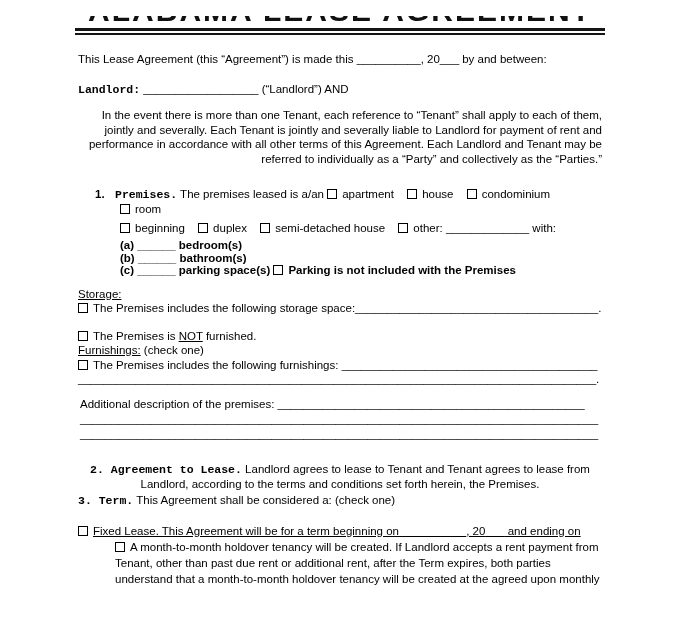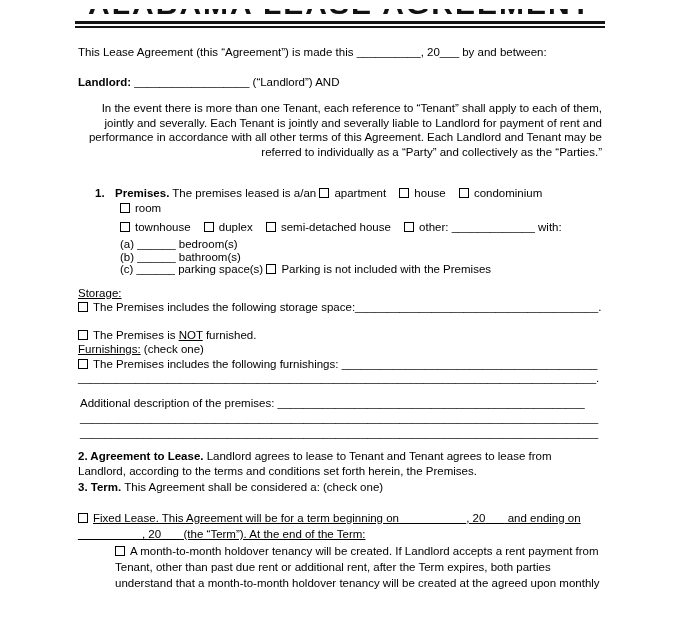--- a/index.html
+++ b/index.html
@@ -1,52 +1,52 @@
 <!DOCTYPE html>
 <html><head>
 <meta charset="utf-8">
 <style>
   html,body { margin:0; padding:0; background:#fff; }
   .page {
     width:680px; height:620px; overflow:hidden; background:#fff;
-    box-sizing:border-box; padding:9px 78px; position:relative;
+    box-sizing:border-box; padding:16px 78px; position:relative;
     font-family:"Liberation Sans", sans-serif; font-size:11.5px;
     line-height:15px; color:#000;
   }
   .titlewrap { height:8px; overflow:hidden; }
   .title {
     font-size:30px; line-height:30px; font-weight:bold; letter-spacing:2px;
     text-align:center; white-space:nowrap; margin:-20px 0 0 0; color:#111;
   }
   .rule {
     height:2px; margin:4px -3px 0 -3px;
     border-top:3px solid #151515; border-bottom:2px solid #151515;
   }
   .blank { letter-spacing:0; white-space:nowrap; }
-  b { font-weight:bold; }
+  b { font-weight:bold;font-family:Liberation Mono, monospace; }
   .ul { text-decoration:underline; }
   .cb {
     display:inline-block; width:8px; height:8px; border:1.2px solid #000;
     margin-right:5px; vertical-align:-1px; background:#fff;
   }
   .opt { margin-right:10px; white-space:nowrap; }
   .intro { margin-top:17px; }
   .landlord { margin-top:15px; }
   .tenant { margin-top:15px; }
   .para-jointly { margin-top:11px; line-height:14.5px;text-align:right; }
-  .sec-premises { margin-top:27px; padding-left:42px; }
+  .sec-premises { margin-top:21px; padding-left:42px; }
   .num { display:inline-block; width:20px; margin-left:-25px; font-weight:bold; }
   .pline2 { margin-top:4px; }
-  .abc { line-height:12.5px; }
+  .abc { line-height:12.5px;font-weight:bold; }
   .abc-first { margin-top:3px; }
   .located { margin-top:13px; line-height:14px; }
   .storage { margin-top:10px; line-height:14.5px; }
   .furnishings { margin-top:13px; line-height:14.5px; }
   .additional { margin-top:10px; line-height:15px; padding-left:2px; }
-  .sec2 { margin-top:8px; line-height:15.5px; }
+  .sec2 { margin-top:20px; line-height:15.5px;text-align:center; }
   .sec3 { }
   .fixed { margin-top:15px; line-height:16.5px;text-decoration:underline; }
   .holdover { padding-left:37px; line-height:16px; }
 </style>
 </head>
 <body>
 
 <div class="page">
 
   <div class="titlewrap">
@@ -65,21 +65,21 @@
   <div class="para-jointly">In the event there is more than one Tenant, each reference to “Tenant” shall apply to each of them, jointly and severally. Each Tenant is jointly and severally liable to Landlord for payment of rent and performance in accordance with all other terms of this Agreement. Each Landlord and Tenant may be referred to individually as a “Party” and collectively as the “Parties.”</div>
 
   <div class="sec-premises">
     <div><span class="num">1.</span><b>Premises.</b><span> The premises leased is a/an </span>
       <span class="opt"><span class="cb"></span><span>apartment</span></span>
       <span class="opt"><span class="cb"></span><span>house</span></span>
       <span class="opt"><span class="cb"></span><span>condominium</span></span>
       <span class="opt"><span class="cb"></span><span>room</span></span>
     </div>
     <div class="pline2">
-      <span class="opt"><span class="cb"></span><span>townhouse</span></span>
+      <span class="opt"><span class="cb"></span><span>beginning</span></span>
       <span class="opt"><span class="cb"></span><span>duplex</span></span>
       <span class="opt"><span class="cb"></span><span>semi-detached house</span></span>
       <span class="opt"><span class="cb"></span><span>other: </span><span class="blank">_____________</span><span> with:</span></span>
     </div>
     <div class="abc abc-first"><span>(a) </span><span class="blank">______</span><span> bedroom(s)</span></div>
     <div class="abc"><span>(b) </span><span class="blank">______</span><span> bathroom(s)</span></div>
     <div class="abc"><span>(c) </span><span class="blank">______</span><span> parking space(s) </span><span class="cb"></span><span>Parking is not included with the Premises</span></div>
   </div>
 
 
@@ -100,18 +100,17 @@
     <div><span class="blank">_________________________________________________________________________________</span></div>
     <div><span class="blank">_________________________________________________________________________________</span></div>
   </div>
 
   <div class="sec2"><b>2. Agreement to Lease.</b><span> Landlord agrees to lease to Tenant and Tenant agrees to lease from Landlord, according to the terms and conditions set forth herein, the Premises.</span></div>
 
   <div class="sec3"><b>3. Term.</b><span> This Agreement shall be considered a: (check one)</span></div>
 
   <div class="fixed">
     <div><span class="cb"></span><span>Fixed Lease. This Agreement will be for a term beginning on </span><span class="blank">__________</span><span>, 20</span><span class="blank">___</span><span> and ending on</span></div>
-    <div><span class="blank">__________</span><span>, 20</span><span class="blank">___</span><span> (the “Term”). At the end of the Term:</span></div>
   </div>
 
   <div class="holdover"><span class="cb"></span><span>A month-to-month holdover tenancy will be created. If Landlord accepts a rent payment from Tenant, other than past due rent or additional rent, after the Term expires, both parties understand that a month-to-month holdover tenancy will be created at the agreed upon monthly</span></div>
 
 </div>
 
 </body></html>

